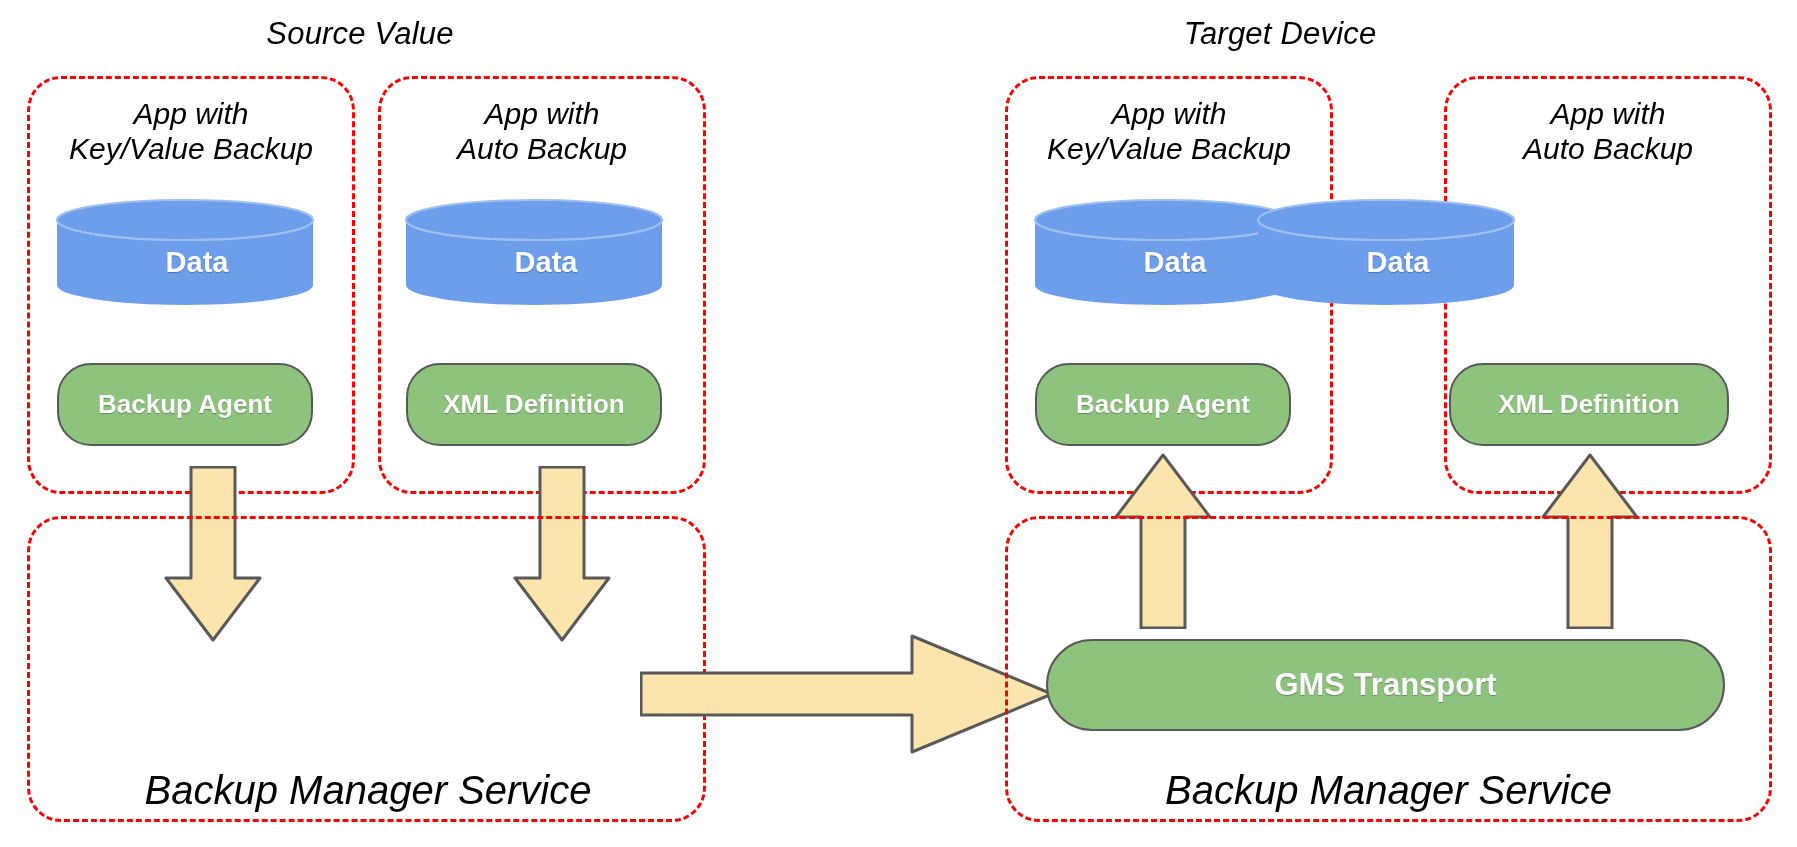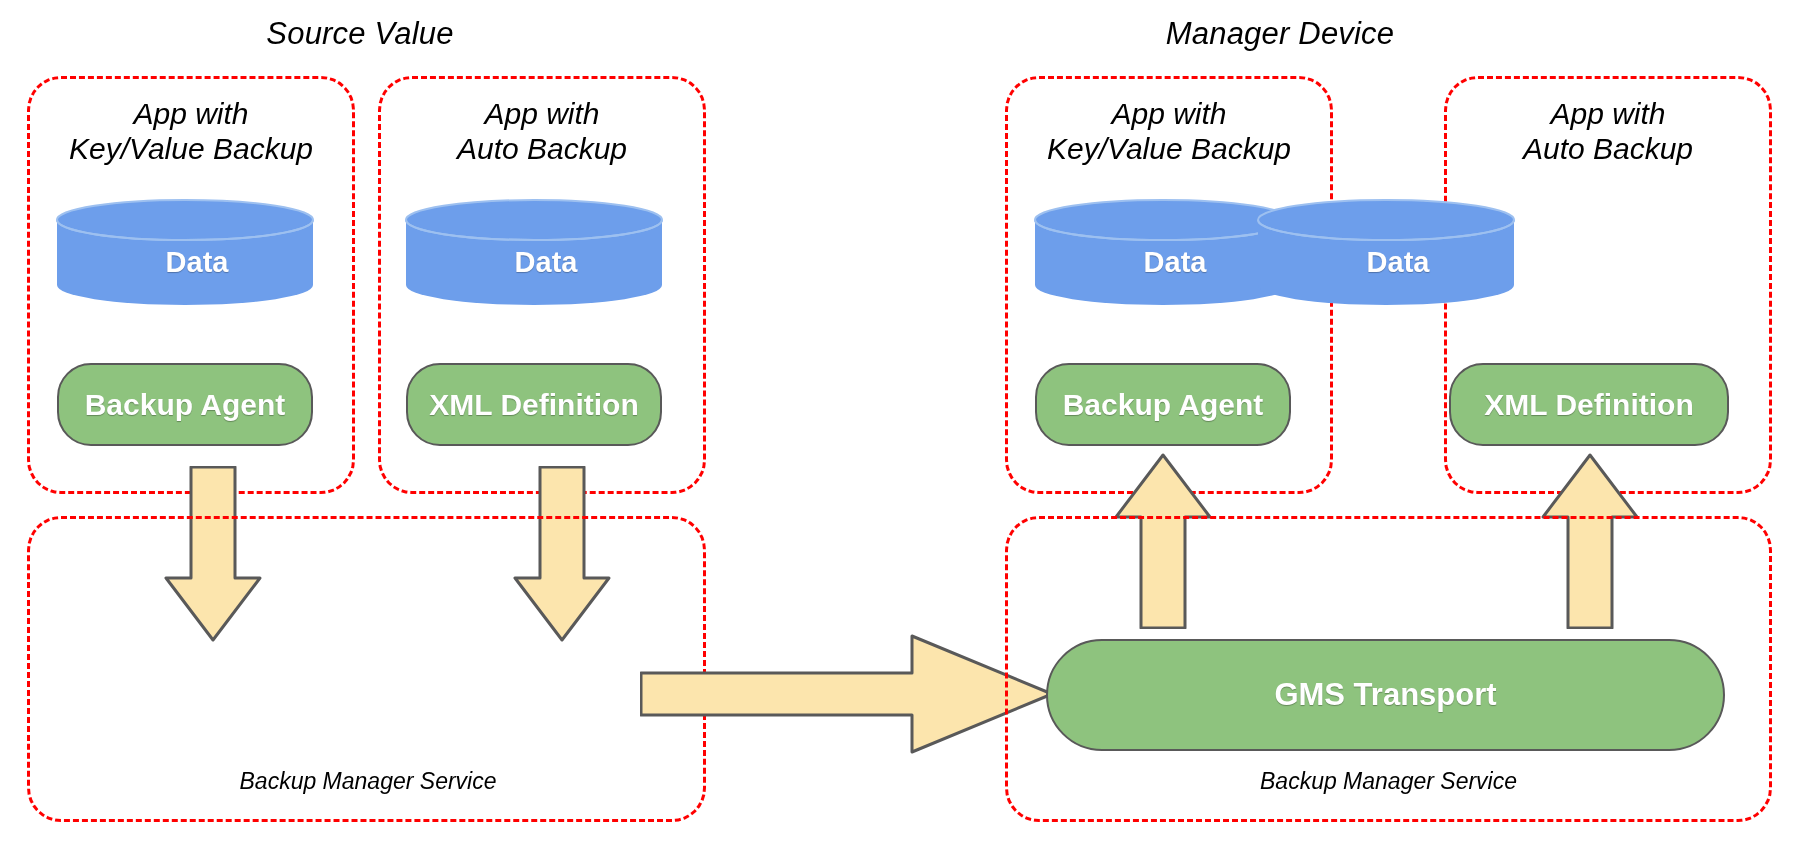--- a/index.html
+++ b/index.html
@@ -46,21 +46,21 @@
     line-height: 35px;
     color: #000000;
     text-align: center;
     white-space: pre-line;
   }
 
   
   .service-caption {
     position: absolute;
     font-style: italic;
-    font-size: 23px;
+    font-size: 40px;
     color: #000000;
     text-align: center;
     white-space: nowrap;
   }
 
   
   .cylinder {
     position: absolute;
   }
   .cylinder svg {
@@ -88,41 +88,41 @@
     box-sizing: border-box;
     color: #ffffff;
     font-weight: bold;
     display: flex;
     align-items: center;
     justify-content: center;
     text-shadow: 0 1px 1px rgba(0,0,0,0.3);
   }
   .pill.small {
     border-radius: 34px;
-    font-size: 30px;
+    font-size: 26px;
   }
   .pill.transport {
     border-radius: 58px;
     font-size: 31px;
   }
 
   
   .arrow {
     position: absolute;
   }
   .arrow svg { display: block; }
 </style>
 </head>
 <body>
 
 <div id="canvas">
 
   <div class="device-title" style="left:170px; top:16px; width:380px;">Source Value</div>
 
-  <div class="device-title" style="left:1090px; top:16px; width:380px;">Manager Device</div>
+  <div class="device-title" style="left:1090px; top:16px; width:380px;">Target Device</div>
 
   <div class="dashed-box" style="left:27px; top:76px; width:328px; height:418px;"></div>
 
   <div class="app-caption" style="left:32px; top:96px; width:318px;">App with
 Key/Value Backup</div>
 
   <div class="cylinder" style="left:57px; top:200px; width:256px; height:105px;">
     <svg width="256" height="105" viewBox="0 0 256 105">
       <path d="M0,20 L0,85 A128,20 0 0 0 256,85 L256,20 Z" fill="#6d9eeb"></path>
       <ellipse cx="128" cy="20" rx="128" ry="20" fill="#6d9eeb"></ellipse>
@@ -215,17 +215,17 @@
   <div class="pill small" style="left:1449px; top:363px; width:280px; height:83px; left:1449px;">XML Definition</div>
 
   <div class="arrow" style="left:1540px; top:453px; width:100px; height:176px;">
     <svg width="100" height="176" viewBox="0 0 100 176">
       <path d="M50,2 L97,64 L72,64 L72,175 L28,175 L28,64 L3,64 Z" fill="#fce5ad" stroke="#595959" stroke-width="3" stroke-linejoin="round"></path>
     </svg>
   </div>
 
   <div class="dashed-box" style="left:1005px; top:516px; width:767px; height:306px;"></div>
 
-  <div class="pill transport" style="left:1046px; top:639px; width:679px; height:112px;">GMS Transport</div>
+  <div class="pill transport" style="left:1046px; top:639px; width:679px; height:92px;">GMS Transport</div>
 
   <div class="service-caption" style="left:1025px; top:768px; width:727px;">Backup Manager Service</div>
 
 </div>
 
 </body></html>

